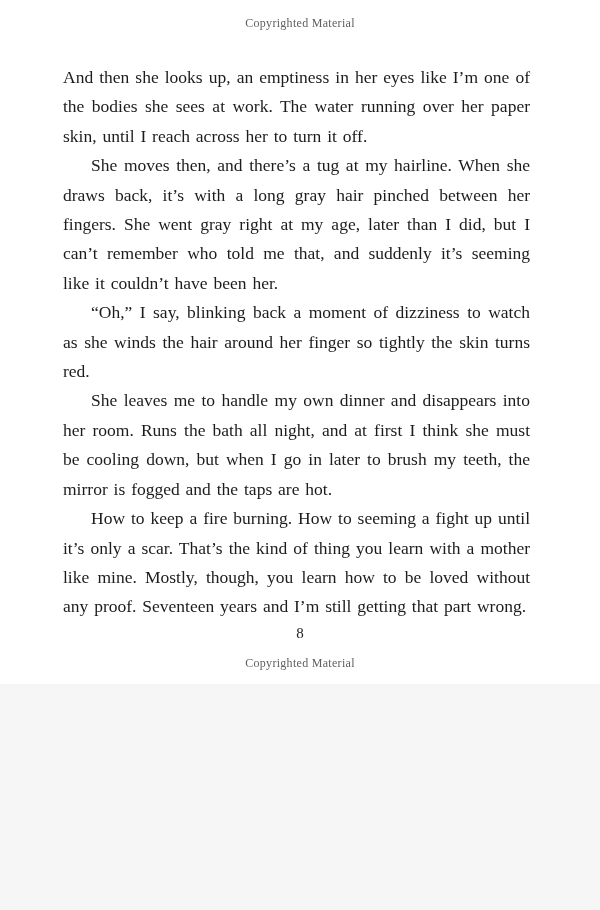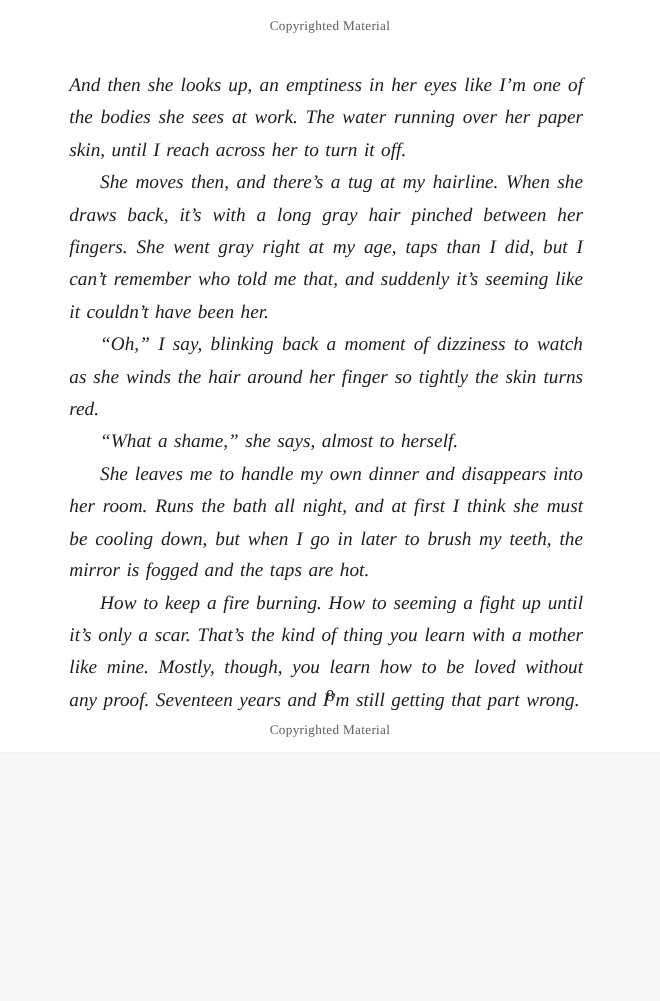--- a/index.html
+++ b/index.html
@@ -32,21 +32,20 @@
   .copyright-bottom { bottom: 13px; }
   .body-text {
     position: absolute;
     top: 63px;
     left: 63px;
     right: 70px;
     text-align: justify;
     font-size: 17.5px;
     line-height: 29.4px;
     word-spacing: 1.5px;
-    font-style: italic;
   }
   .body-text p {
     margin: 0;
     text-indent: 28px;
   }
   .body-text p.first {
     text-indent: 0;
   }
   .page-number {
     position: absolute;
@@ -60,23 +59,22 @@
 </style>
 </head>
 <body>
 
 <div class="page">
 
   <div class="copyright-banner copyright-top">Copyrighted Material</div>
 
   <div class="body-text">
     <p class="first">And then she looks up, an emptiness in her eyes like I’m one of the bodies she sees at work. The water running over her paper skin, until I reach across her to turn it off.</p>
-    <p>She moves then, and there’s a tug at my hairline. When she draws back, it’s with a long gray hair pinched between her fingers. She went gray right at my age, taps than I did, but I can’t remember who told me that, and suddenly it’s seeming like it couldn’t have been her.</p>
+    <p>She moves then, and there’s a tug at my hairline. When she draws back, it’s with a long gray hair pinched between her fingers. She went gray right at my age, later than I did, but I can’t remember who told me that, and suddenly it’s seeming like it couldn’t have been her.</p>
     <p>“Oh,” I say, blinking back a moment of dizziness to watch as she winds the hair around her finger so tightly the skin turns red.</p>
-    <p>“What a shame,” she says, almost to herself.</p>
     <p>She leaves me to handle my own dinner and disappears into her room. Runs the bath all night, and at first I think she must be cooling down, but when I go in later to brush my teeth, the mirror is fogged and the taps are hot.</p>
     <p>How to keep a fire burning. How to seeming a fight up until it’s only a scar. That’s the kind of thing you learn with a mother like mine. Mostly, though, you learn how to be loved without any proof. Seventeen years and I’m still getting that part wrong.</p>
   </div>
 
   <div class="page-number">8</div>
 
   <div class="copyright-banner copyright-bottom">Copyrighted Material</div>
 
 </div>
 

